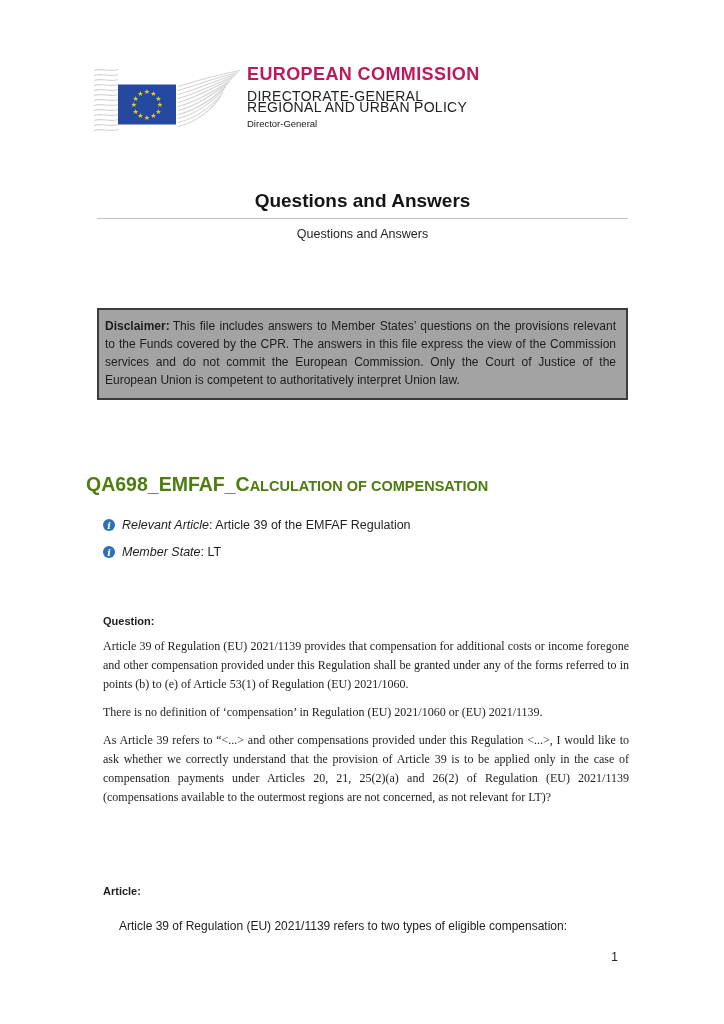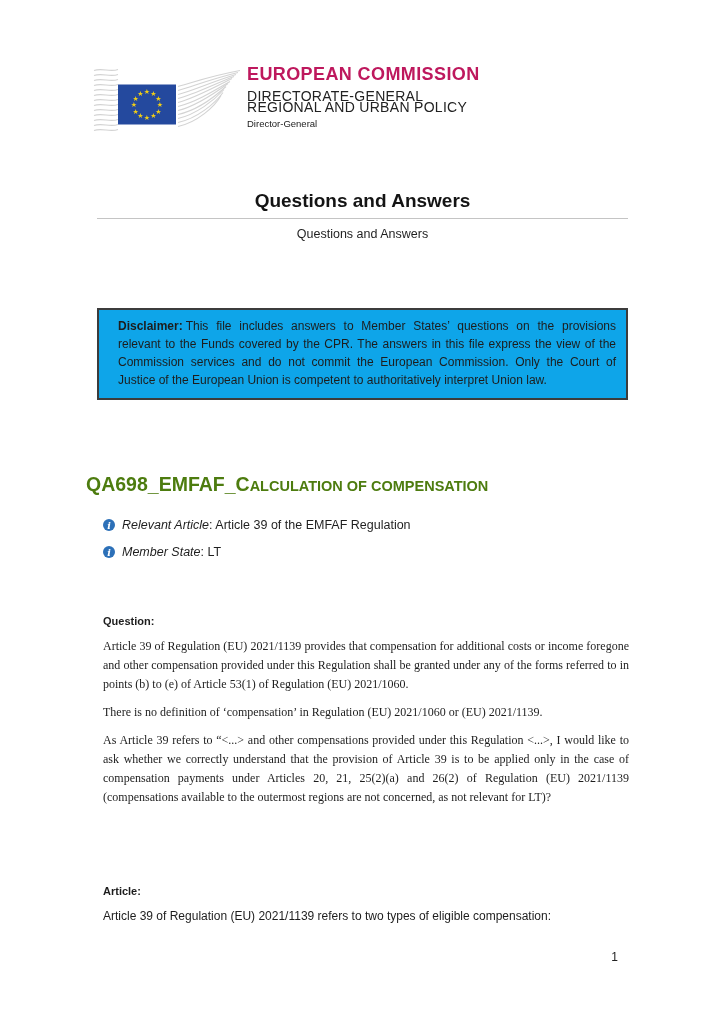--- a/index.html
+++ b/index.html
@@ -31,22 +31,22 @@
   .subtitle {
     position: absolute; left: 97px; top: 227px; width: 531px;
     text-align: center; font-size: 12.5px; color: #1f1f1f;
   }
 
   
   .disclaimer {
     position: absolute; left: 97px; top: 308px; width: 531px;
     box-sizing: border-box;
     border: 2px solid #3c3c3c;
-    background: #0ea5e9;
-    padding: 7px 10px 9px 19px;
+    background: #a3a3a3;
+    padding: 7px 10px 9px 6px;
     font-size: 12px; line-height: 18px; text-align: justify; color: #1d1d1d;
   }
   .disclaimer .disc-label { font-weight: bold; padding-right: 3px; }
 
   
   .qa-heading { position: absolute; left: 86px; top: 473px; font-weight: bold; color: #4d7c0f; white-space: nowrap; }
   .qa-prefix { font-size: 19.5px; }
   .qa-smallcaps { font-size: 14.5px; }
 
   .meta { position: absolute; left: 103px; top: 516px; font-size: 12.5px; }
@@ -59,21 +59,21 @@
     margin-right: 7px; flex: 0 0 auto;
   }
   .info-icon::before { content: "i"; }
   .meta-label { font-style: italic; }
 
   
   .question { position: absolute; left: 103px; top: 612px; width: 526px; font-size: 12px; line-height: 19px; color: #1d1d1d; }
   .block-label { font-weight: bold; font-size: 11px; margin-bottom: 6px; }
   .question p { margin: 0 0 9px 0; text-align: justify; font-family: Liberation Serif, serif; }
   .answer { position: absolute; left: 103px; top: 882px; width: 526px; font-size: 12px; line-height: 19px; color: #1d1d1d; }
-  .answer p { margin: 0; text-align: justify; }
+  .answer p { margin: 16px; text-align: justify; }
 
   .page-number { position: absolute; left: 97px; top: 950px; width: 521px; text-align: right; font-size: 12px; color: #222; }
 </style>
 </head>
 <body>
 
 <div class="page">
 
   <div class="logo">
     <svg width="150" height="73" viewBox="0 0 150 72" xmlns="http://www.w3.org/2000/svg">

